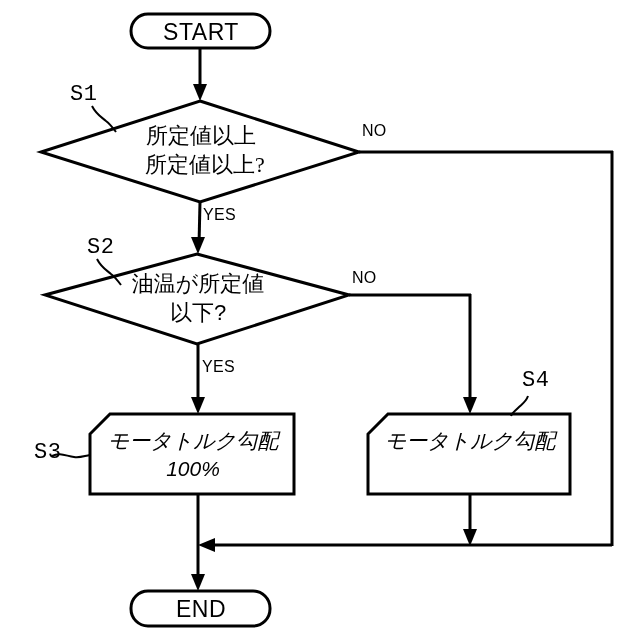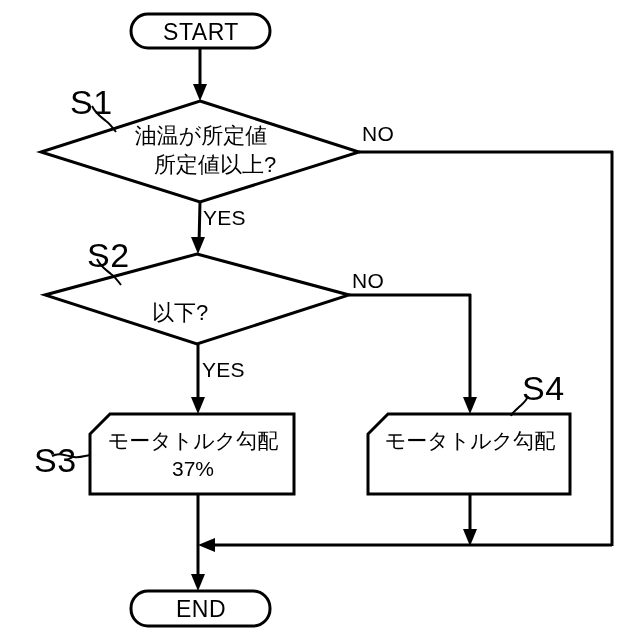--- a/index.html
+++ b/index.html
@@ -58,28 +58,30 @@
   }
   .diamond-label {
     font-size: 22px;
     text-align: center;
     letter-spacing: 0px;
   }
   .box-label {
     font-size: 21px;
     text-align: left;
     letter-spacing: 0px;
+    font-style: italic;
   }
   .branch-label {
-    font-size: 21px;
+    font-size: 16px;
     letter-spacing: 0.3px;
   }
   .step-label {
-    font-size: 34px;
+    font-size: 22px;
     letter-spacing: 0.5px;
+    font-family: Liberation Mono, monospace;
   }
   .center-x {
     transform: translateX(-50%);
   }
 </style>
 </head>
 <body>
 
 <div id="canvas">
 
@@ -125,27 +127,28 @@
     <path class="leader" d="M 92,106 C 96,114 100,116 106,121 C 110,124 113,128 116,132"></path>
     <path class="leader" d="M 97,259 C 101,267 105,269 111,274 C 115,277 118,281 121,285"></path>
     <path class="leader" d="M 52,456 C 60,452 66,456 74,457 C 80,458 84,456 90,455"></path>
     <path class="leader" d="M 528,396 C 526,402 522,404 518,408 C 514,412 512,413 511,416"></path>
   </svg>
 
   <div class="txt terminal-label center-x" style="left:201px; top:19px;">START</div>
 
   <div class="txt terminal-label center-x" style="left:201px; top:596px;">END</div>
 
-  <div class="txt diamond-label center-x" style="left:201px; top:123px;">油温が所定値</div>
-  <div class="txt diamond-label center-x" style="left:215px; top:152px;">所定値以上?</div>
+  <div class="txt diamond-label center-x" style="left:201px; top:123px;">所定値以上</div>
+  <div class="txt diamond-label center-x" style="left:205px; top:152px;font-family:Liberation Serif, serif;">所定値以上?</div>
 
-  <div class="txt diamond-label center-x" style="left:180px; top:300px;">以下?</div>
+  <div class="txt diamond-label center-x" style="left:198px; top:271px;">油温が所定値</div>
+  <div class="txt diamond-label center-x" style="left:198px; top:300px;">以下?</div>
 
   <div class="txt box-label center-x" style="left:193px; top:429px;">モータトルク勾配</div>
-  <div class="txt box-label center-x" style="left:193px; top:457px;">37%</div>
+  <div class="txt box-label center-x" style="left:193px; top:457px;">100%</div>
 
   <div class="txt box-label center-x" style="left:470px; top:429px;">モータトルク勾配</div>
 
   <div class="txt branch-label" style="left:362px; top:122px;">NO</div>
   <div class="txt branch-label" style="left:203px; top:206px;">YES</div>
   <div class="txt branch-label" style="left:352px; top:269px;">NO</div>
   <div class="txt branch-label" style="left:202px; top:358px;">YES</div>
 
   <div class="txt step-label" style="left:70px; top:82px;">S1</div>
   <div class="txt step-label" style="left:75px; top:235px;margin-left:12px;">S2</div>

